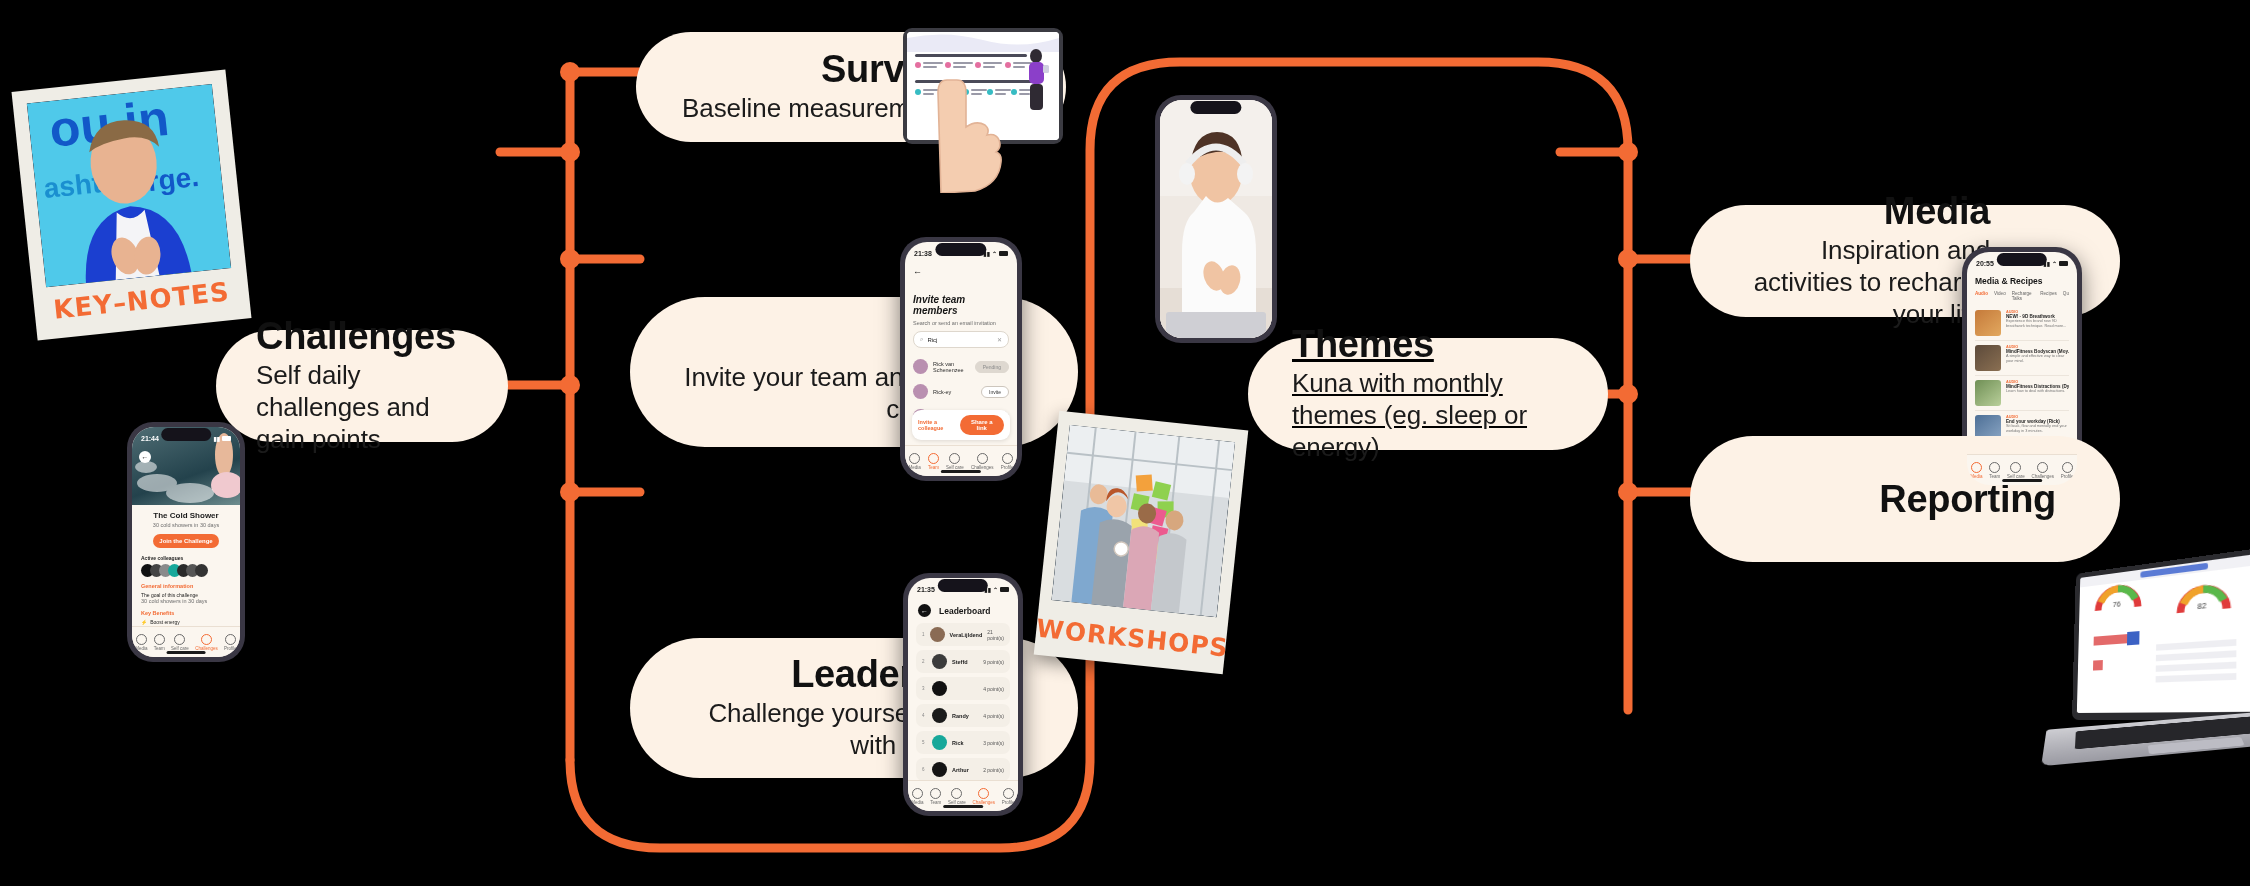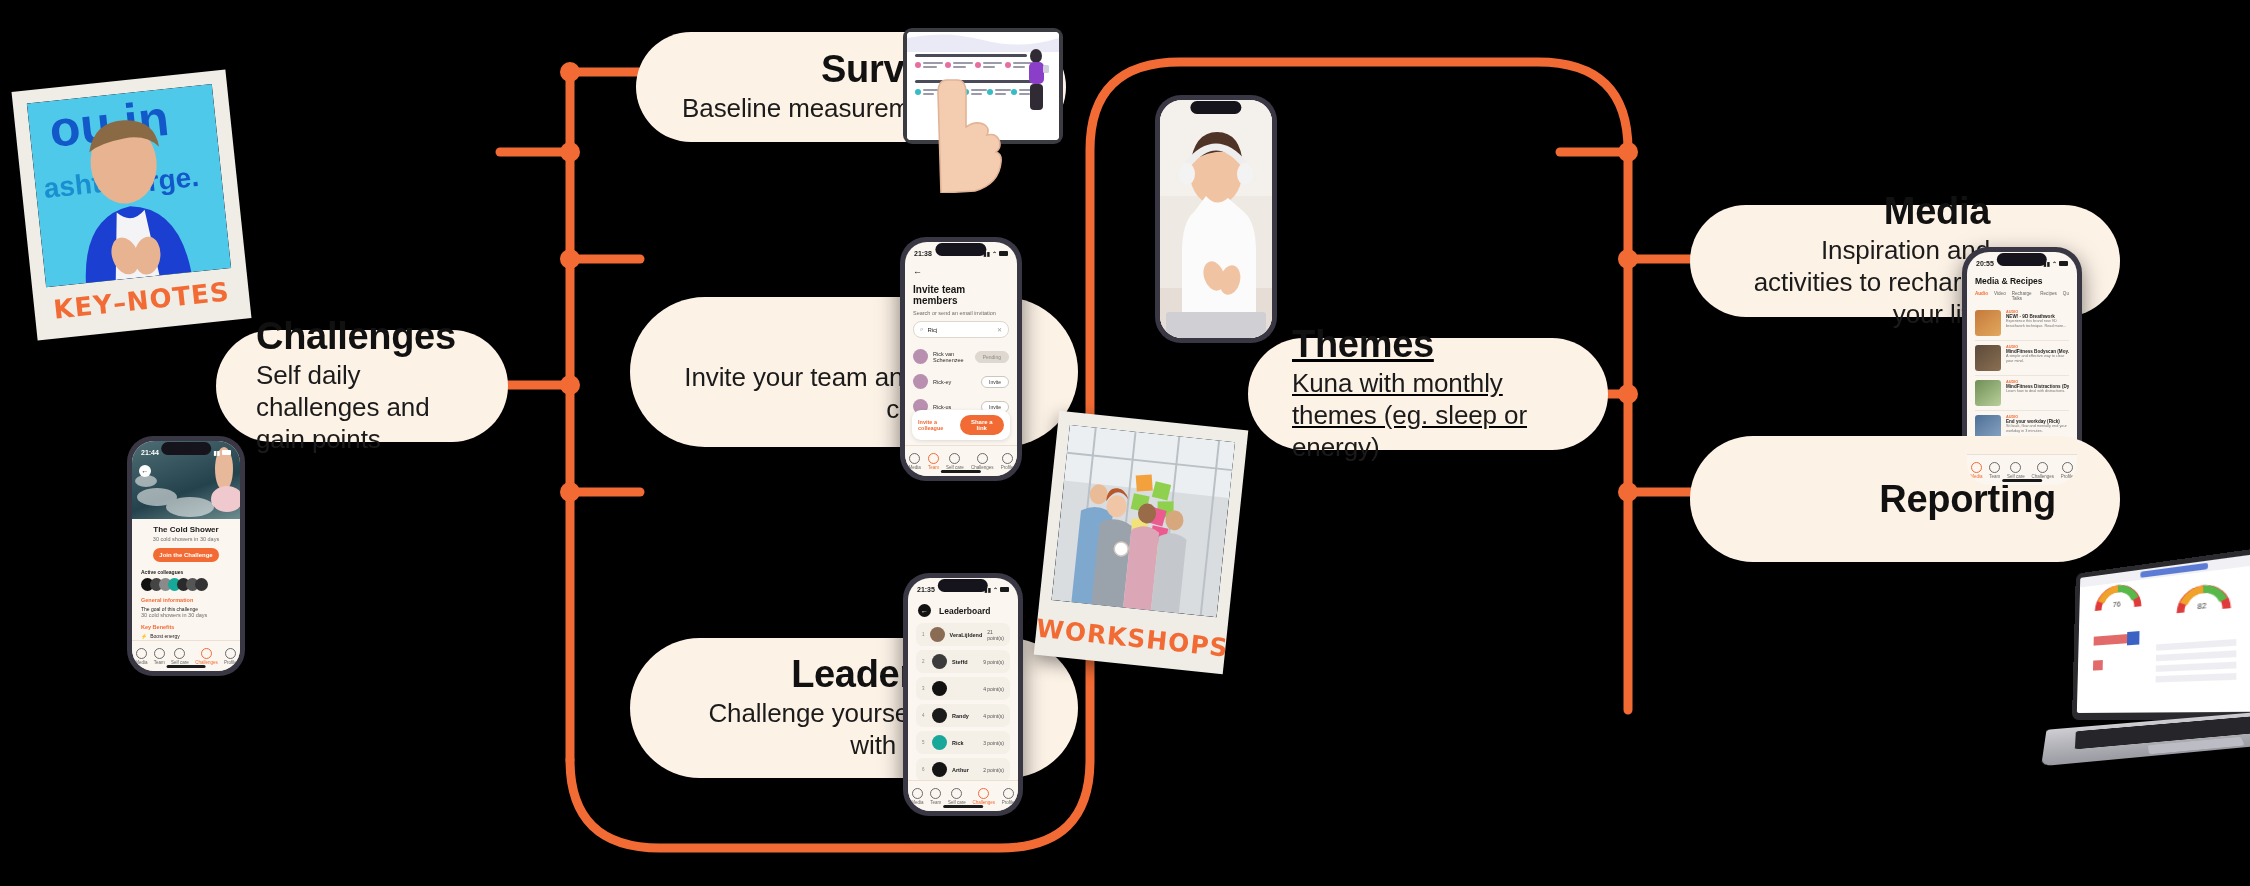--- a/index.html
+++ b/index.html
@@ -253,21 +253,21 @@
       <div class="statusbar">
         <span>21:38</span>
         <span class="sb-right">
           <span style="font-size:6px;">▮▮</span>
             <span style="font-size:6px;">⌃</span>
             <span class="sb-bar"></span>
         </span>
       </div>
       <div style="padding:24px 8px 0 8px;">
         <div style="font-size:9px;color:#222;">←</div>
-        <div class="p-title" style="margin-top:8px;">Invite team members</div>
+        <div class="p-title" style="margin-top:18px;font-style:italic;">Invite team members</div>
         <div class="p-small" style="margin-top:4px;">Search or send an email invitation</div>
         <div style="margin-top:5px;display:flex;align-items:center;gap:4px;background:#fff;border:1px solid #ded7cd;border-radius:8px;padding:4px 6px;">
           <span style="font-size:6px;color:#8a8a8a;">⌕</span>
           <span style="font-size:6px;color:#222;flex:1;">Ricj</span>
           <span style="font-size:6px;color:#9a9a9a;">✕</span>
         </div>
         <div style="margin-top:8px;">
           <div class="listrow" style="background:transparent;padding:3px 0;">
             <span class="avatar" style="background:#b98fb0;"></span>
             <span style="font-size:5.5px;color:#2a2a2a;flex:1;">Rick van Schenenzee</span>
@@ -308,21 +308,21 @@
           </span>
         <span class="tb">
             <span class="tabdot"></span>
             <span>Profile</span>
           </span>
       </div>
       <div class="homebar"></div>
     </div>
   </div>
 
-  <div class="phone" style="left:127px;top:436px;width:118px;height:240px;">
+  <div class="phone" style="left:127px;top:422px;width:118px;height:240px;">
     <div class="notch"></div>
     <div class="screen">
       <div style="height:78px;background:linear-gradient(160deg,#4f6d74,#23424c 60%,#6e8d8f);position:relative;">
         <div class="statusbar" style="color:#fff;">
           <span>21:44</span>
           <span class="sb-right">
               <span style="font-size:6px;">▮▮</span>
               <span class="sb-bar" style="background:#fff;"></span>
             </span>
         </div>

